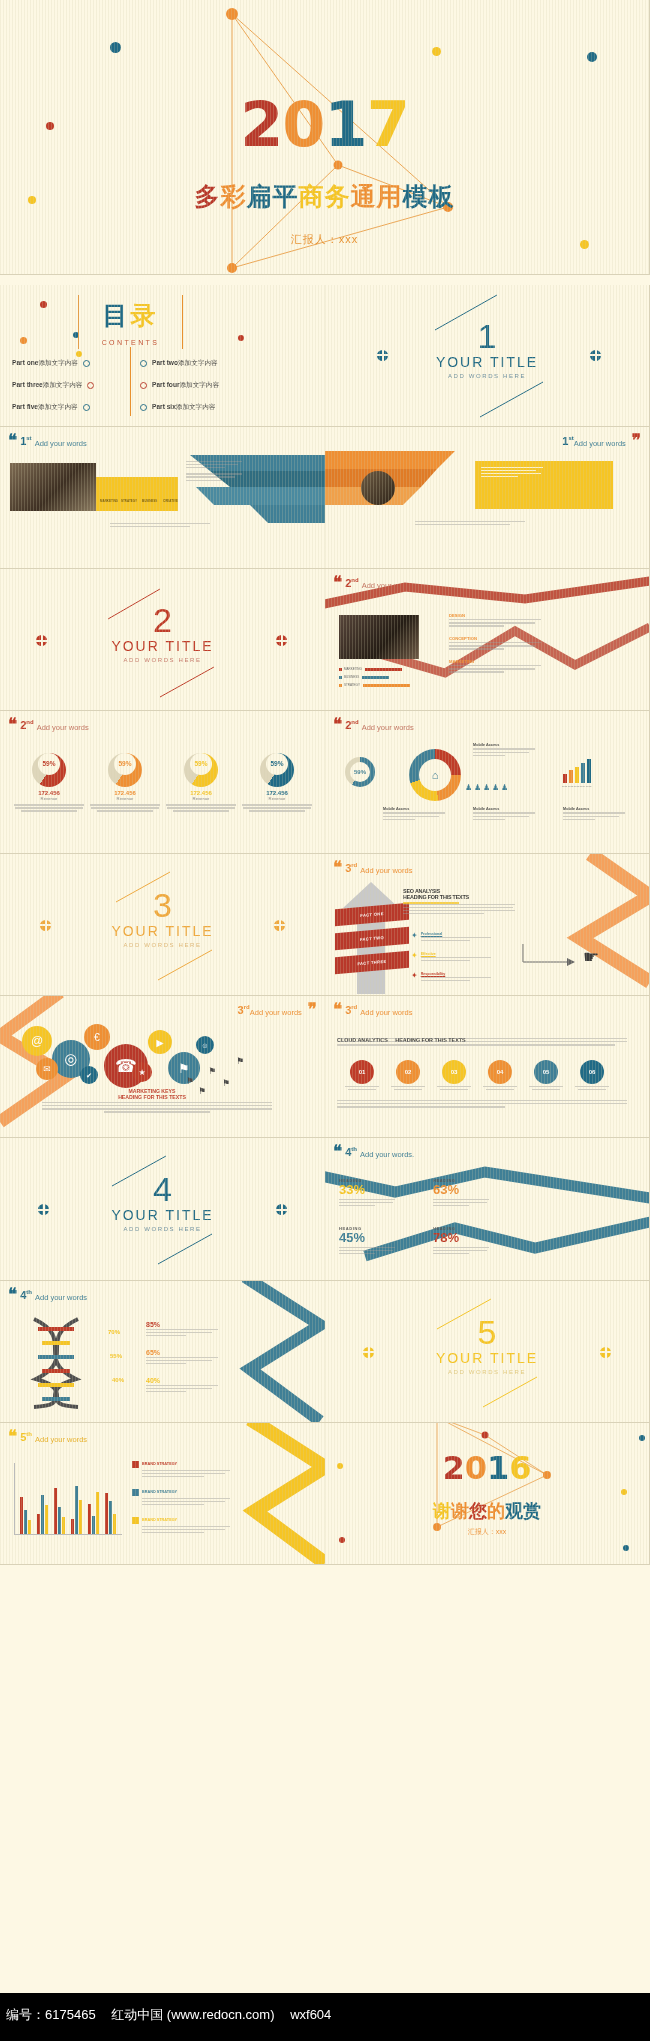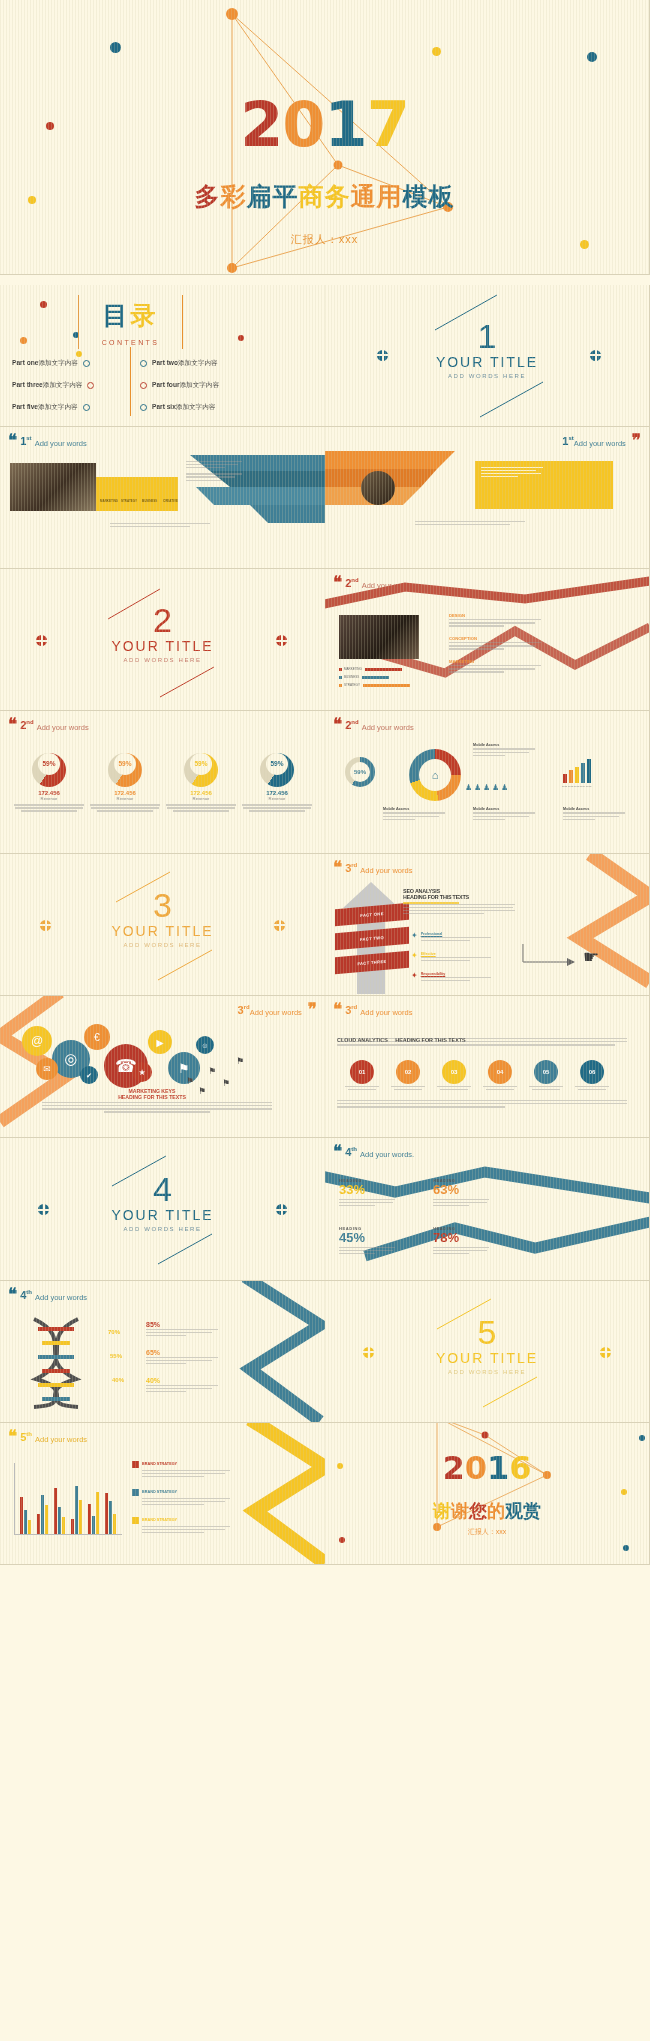--- a/index.html
+++ b/index.html
@@ -867,14 +867,21 @@
       <span class="dot" style="left:14px;top:114px;width:6px;height:6px;background:#bf3b28"></span>
       <span class="dot" style="left:298px;top:122px;width:6px;height:6px;background:#206a86"></span>
       <span class="dot" style="left:314px;top:12px;width:6px;height:6px;background:#206a86"></span>
       <div id="closing-year" style="position:absolute;left:0;right:0;top:26px;text-align:center;font-size:32px;font-weight:700;font-family:'DejaVu Sans',sans-serif"><span style="color: rgb(184, 56, 42);">2</span><span style="color: rgb(239, 143, 51);">0</span><span style="color: rgb(32, 106, 134);">1</span><span style="color: rgb(246, 197, 36);">6</span></div>
       <div id="closing-thanks" style="position:absolute;left:0;right:0;top:76px;text-align:center;font-size:18px;font-weight:700"><span style="color: rgb(246, 197, 36);">谢</span><span style="color: rgb(239, 143, 51);">谢</span><span style="color: rgb(191, 59, 40);">您</span><span style="color: rgb(239, 143, 51);">的</span><span style="color: rgb(32, 106, 134);">观</span><span style="color: rgb(32, 106, 134);">赏</span></div>
       <div style="position:absolute;left:0;right:0;top:104px;text-align:center;font-size:7px;color:#ef8f33">汇报人：xxx</div>
     </div>
 
   </div>
 
+  <div class="footer">
+    <div class="ft">
+      <span>编号：6175465</span>
+      <span>红动中国 (www.redocn.com)</span>
+      <span>wxf604</span>
+    </div>
+  </div>
 
 </div>
 
 </body></html>

